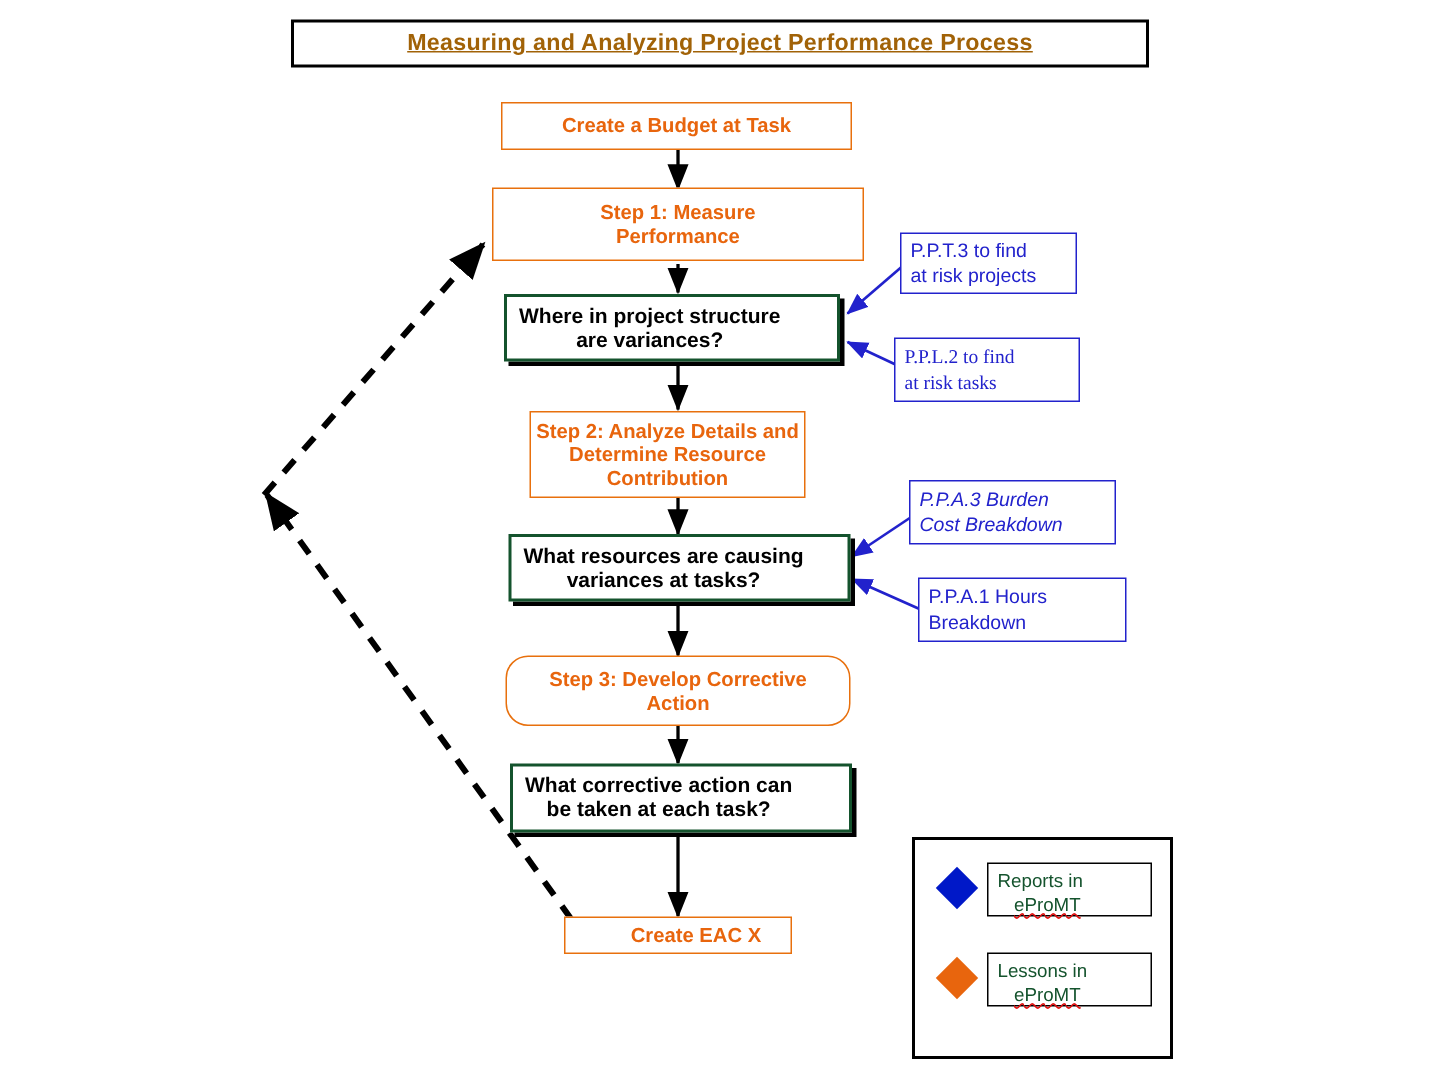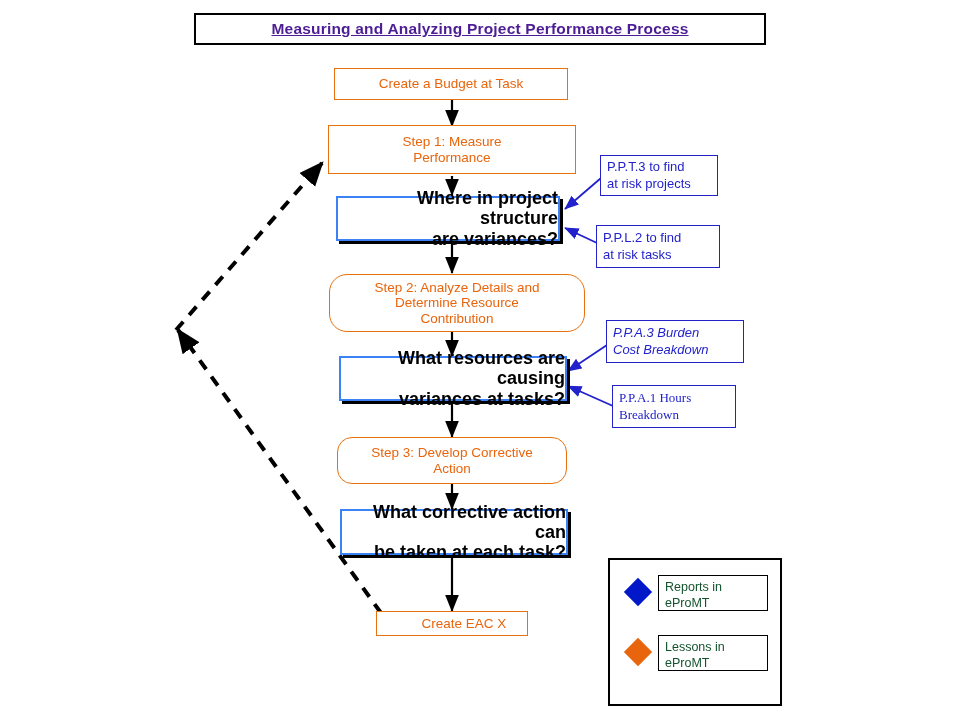--- a/index.html
+++ b/index.html
@@ -26,41 +26,41 @@
     justify-content: center;
     text-align: center;
     line-height: 1.12;
   }
 
   
   .title-box {
     border: 2px solid #000000;
     font-weight: bold;
     font-size: 15.5px;
-    color: #4c1d95;
+    color: #a16207;
     letter-spacing: 0.2px;
   }
   .title-box span { text-decoration: underline; }
 
   
   .orange-box {
     border: 1.5px solid #E8700D;
     color: #E8650D;
-    font-weight: normal;
+    font-weight: bold;
     font-size: 13.5px;
   }
 
   
   .question-box {
-    border: 2px solid #3b82f6;
+    border: 2px solid #14532d;
     color: #000000;
     font-weight: bold;
-    font-size: 18px;
+    font-size: 14px;
     justify-content: flex-start;
-    text-align: right;
+    text-align: center;
     padding-left: 8px;
     box-shadow: 3px 3px 0 #000000;
   }
 
   
   .blue-box {
     border: 1.5px solid #2222CC;
     color: #2222CC;
     font-weight: normal;
     font-size: 13px;
@@ -91,23 +91,25 @@
   .diamond {
     position: absolute;
     width: 20px;
     height: 20px;
     transform: rotate(45deg);
   }
   .diamond.blue  { background: #0018C8; }
   .diamond.orange{ background: #E8650D; }
 
   .squiggle {
+    text-decoration: underline;
     text-decoration-style: wavy;
     text-decoration-color: #E01010;
     text-decoration-thickness: 1px;
+    margin-left: 11px;
   }
 
   svg.overlay {
     position: absolute;
     left: 0;
     top: 0;
     width: 960px;
     height: 720px;
     pointer-events: none;
   }
@@ -160,21 +162,21 @@
 
   <div class="box orange-box ml" style="left:334px; top:68px; width:234px; height:32px;">
     <span>Create a Budget at Task</span>
   </div>
 
   <div class="box orange-box ml" style="left:328px; top:125px; width:248px; height:49px;">
     <span>Step 1: Measure
 Performance</span>
   </div>
 
-  <div class="box orange-box ml" style="left:329px; top:274px; width:256px; height:58px;border-radius:18px;">
+  <div class="box orange-box ml" style="left:353px; top:274px; width:184px; height:58px;">
     <span>Step 2: Analyze Details and
 Determine Resource
 Contribution</span>
   </div>
 
   <div class="box orange-box ml" style="left:337px; top:437px; width:230px; height:47px;border-radius:15px;">
     <span>Step 3: Develop Corrective
 Action</span>
   </div>
 
@@ -195,31 +197,31 @@
   <div class="box question-box ml" style="left:340px; top:509px; width:228px; height:46px;">
     <span>What corrective action can
 be taken at each task?</span>
   </div>
 
   <div class="box blue-box ml" style="left:600px; top:155px; width:118px; height:41px;">
     <span>P.P.T.3  to find
 at risk projects</span>
   </div>
 
-  <div class="box blue-box ml" style="left:596px; top:225px; width:124px; height:43px;">
+  <div class="box blue-box ml" style="left:596px; top:225px; width:124px; height:43px;font-family:Liberation Serif, serif;">
     <span>P.P.L.2  to find
 at risk tasks</span>
   </div>
 
   <div class="box blue-box ml" style="left:606px; top:320px; width:138px; height:43px;font-style:italic;">
     <span>P.P.A.3  Burden
 Cost Breakdown</span>
   </div>
 
-  <div class="box blue-box ml" style="left:612px; top:385px; width:124px; height:43px;font-family:Liberation Serif, serif;">
+  <div class="box blue-box ml" style="left:612px; top:385px; width:139px; height:43px;">
     <span>P.P.A.1 Hours
 Breakdown</span>
   </div>
 
   <div class="legend-frame" style="left:608px; top:558px; width:174px; height:148px;">
 
     <div class="diamond blue" style="left:18px; top:22px;"></div>
     <div class="legend-label-box" style="left:48px; top:15px; width:110px; height:36px;">
       <div>Reports in</div>
       <div class="squiggle">eProMT</div>

